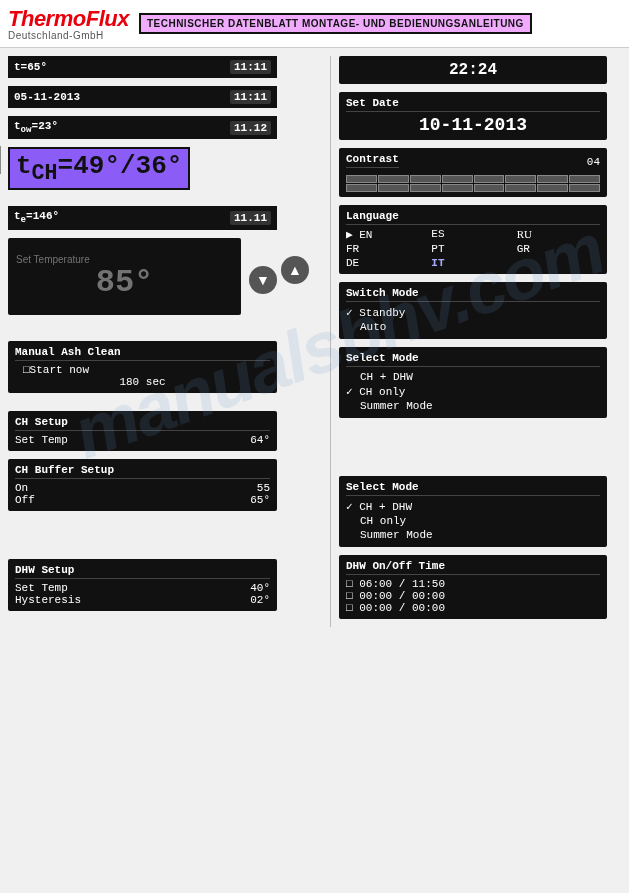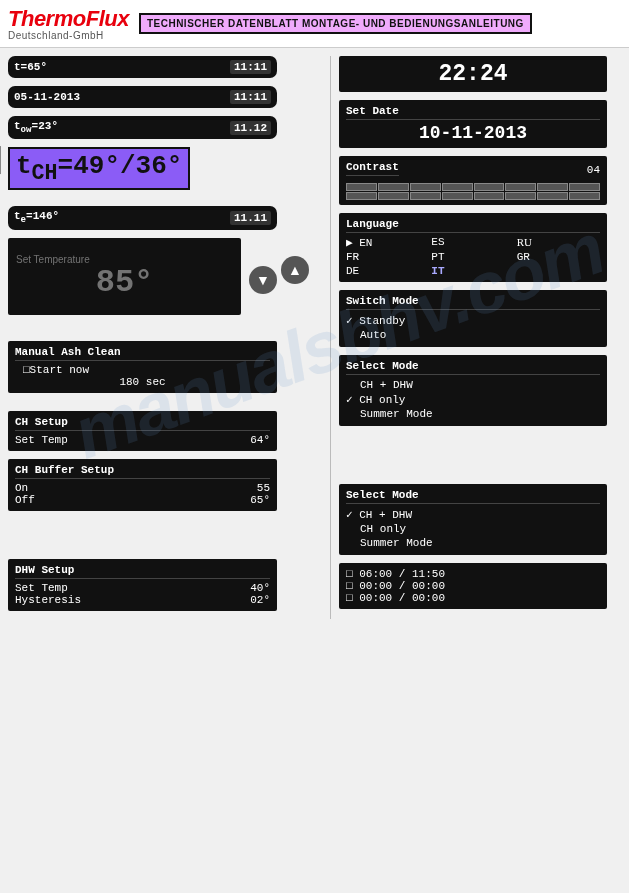--- a/index.html
+++ b/index.html
@@ -83,21 +83,21 @@
       writing-mode: vertical-rl;
       text-orientation: mixed;
       transform: rotate(180deg);
       letter-spacing: 1px;
     }
 
     
     .lcd-block {
       background: #111;
       color: #fff;
-      border-radius: 7px;
+      border-radius: 0;
       padding: 4px 6px;
       margin-bottom: 8px;
       font-family: 'Courier New', monospace;
       font-size: 11px;
       font-weight: bold;
     }
     .lcd-block .lcd-row {
       display: flex;
       justify-content: space-between;
       align-items: center;
@@ -197,21 +197,21 @@
       font-size: 11px;
     }
     .right-block .block-title {
       font-size: 11px;
       font-weight: bold;
       border-bottom: 1px solid #444;
       margin-bottom: 3px;
       padding-bottom: 2px;
     }
     .right-block .big-time {
-      font-size: 23px;
+      font-size: 16px;
       font-weight: 900;
       text-align: center;
       font-family: 'Courier New', monospace;
     }
     .right-block .big-date {
       font-size: 18px;
       font-weight: 900;
       text-align: center;
       font-family: 'Courier New', monospace;
     }
@@ -447,20 +447,21 @@
     <div class="right-block">
       <div class="block-title">Select Mode</div>
       <div class="mode-list">
         <div class="mode-item checked">CH + DHW</div>
         <div class="mode-item unchecked" style="padding-left:14px;">CH only</div>
         <div class="mode-item unchecked" style="padding-left:14px;">Summer Mode</div>
       </div>
     </div>
 
     <div class="right-block">
+      <div class="block-title">DHW On/Off Time</div>
       <div style="font-family:'Courier New',monospace; font-size:11px;">□ 06:00 / 11:50</div>
       <div style="font-family:'Courier New',monospace; font-size:11px;">□ 00:00 / 00:00</div>
       <div style="font-family:'Courier New',monospace; font-size:11px;">□ 00:00 / 00:00</div>
     </div>
 
   </div>
 
 </div>
 
 </body></html>

